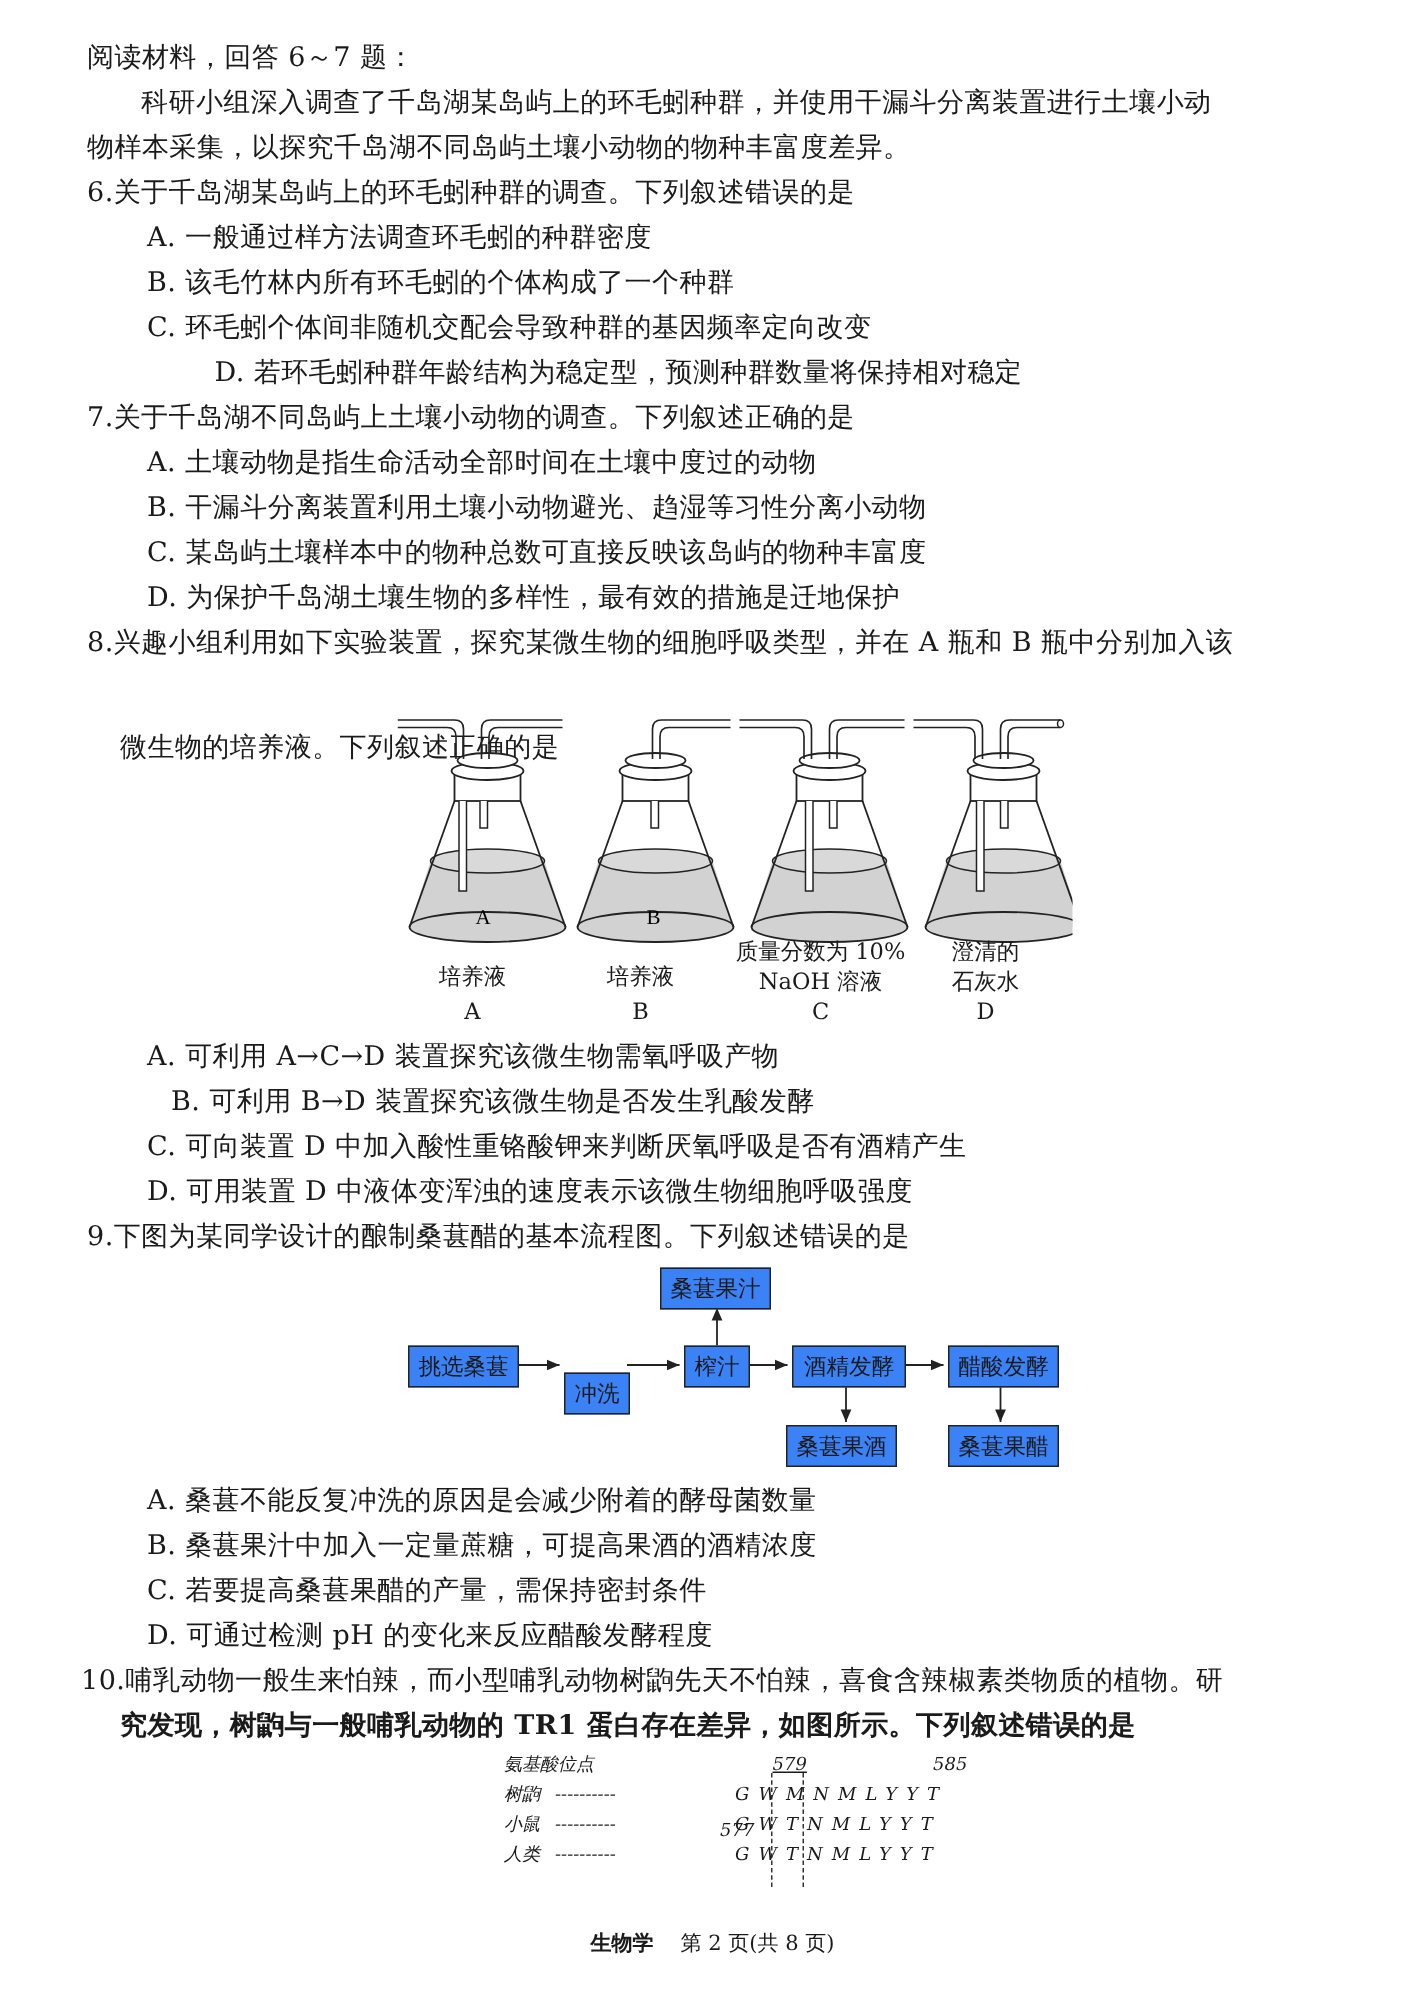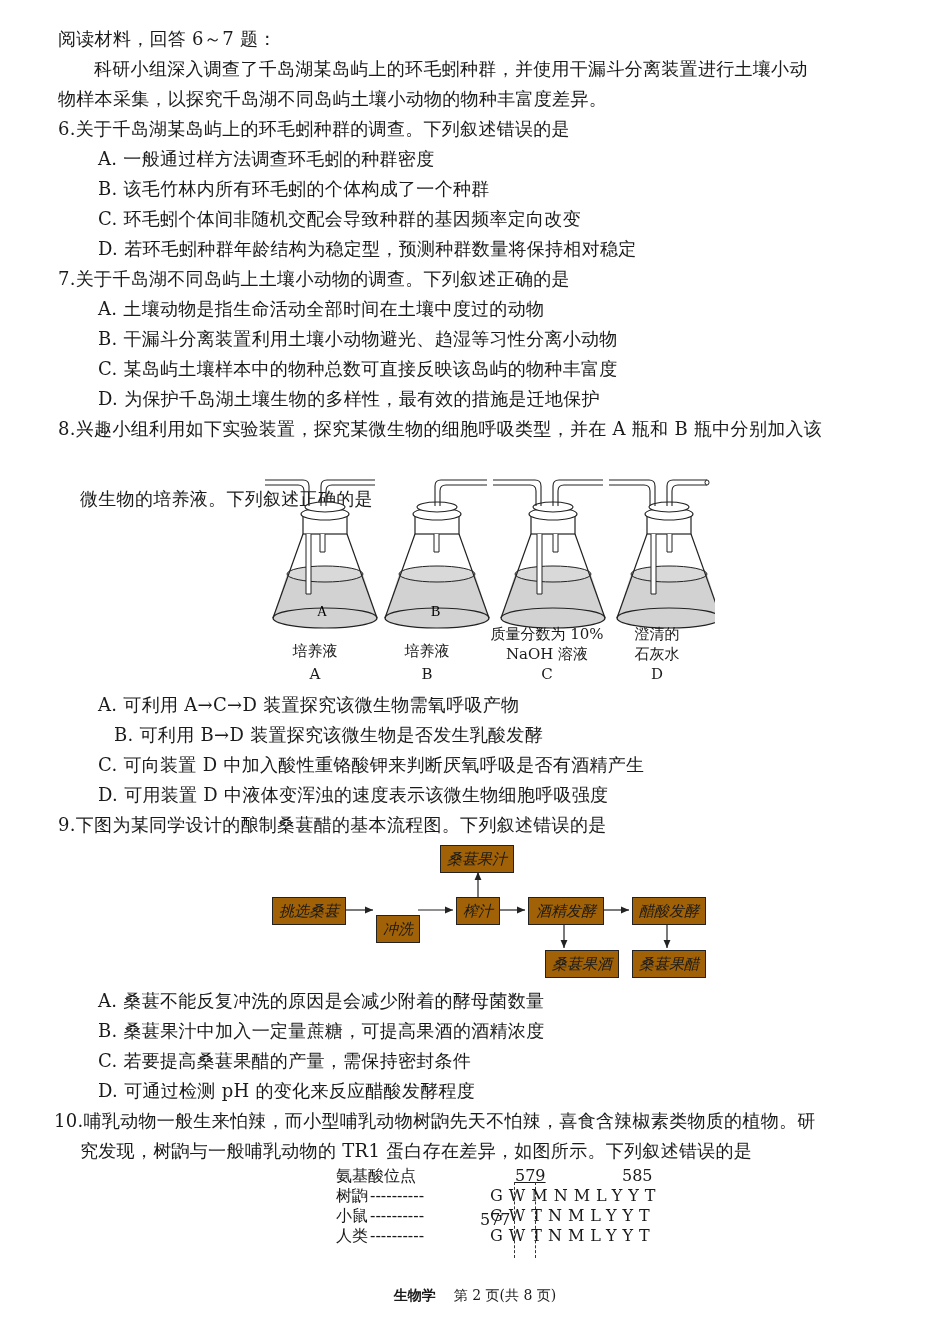--- a/index.html
+++ b/index.html
@@ -3,40 +3,40 @@
 <meta charset="utf-8">
 <style>
   html, body { margin:0; padding:0; background:#ffffff; }
   body { width:950px; height:1327px; position:relative; overflow:hidden;
          font-family:"DejaVu Serif","Liberation Serif",serif; color:#1a1a1a; }
   .line { position:absolute; font-size:18px; line-height:22px; white-space:nowrap; letter-spacing:0.3px; }
   .q { left:58px; }
   .opt { left:98px; }
   .cont { left:80px; }
   .lbl { position:absolute; font-size:15px; text-align:center; line-height:20px; white-space:nowrap; }
-  .flow-box { position:absolute; border:1.5px solid #222; background:#a16207; font-size:15px;
-              display:flex; align-items:center; justify-content:center; height:26px; white-space:nowrap;font-style:italic; }
-  .seq { position:absolute; font-size:16px; line-height:16px; white-space:nowrap; }
+  .flow-box { position:absolute; border:1.5px solid #222; background:#3b82f6; font-size:15px;
+              display:flex; align-items:center; justify-content:center; height:26px; white-space:nowrap; }
+  .seq { position:absolute; font-size:12px; line-height:16px; white-space:nowrap;font-style:italic; }
   .footer { position:absolute; top:1287px; left:0; width:950px; text-align:center; font-size:14px; }
   .footer b { font-family:"DejaVu Sans","Liberation Sans",sans-serif; margin-right:18px; }
 </style>
 </head>
 <body>
 
 <div class="line q" style="top:28px;text-align:center;">阅读材料，回答 6～7 题：</div>
 <div class="line" style="top:58px;left:94px;">科研小组深入调查了千岛湖某岛屿上的环毛蚓种群，并使用干漏斗分离装置进行土壤小动</div>
 <div class="line q" style="top:88px;text-align:right;">物样本采集，以探究千岛湖不同岛屿土壤小动物的物种丰富度差异。</div>
 
 <div class="line q" style="top:118px;">
   <span>6.</span><span>关于千岛湖某岛屿上的环毛蚓种群的调查。下列叙述错误的是</span>
 </div>
 <div class="line opt" style="top:148px;">A. 一般通过样方法调查环毛蚓的种群密度</div>
 <div class="line opt" style="top:178px;">B. 该毛竹林内所有环毛蚓的个体构成了一个种群</div>
 <div class="line opt" style="top:208px;">C. 环毛蚓个体间非随机交配会导致种群的基因频率定向改变</div>
-<div class="line opt" style="top:238px;">D. 若环毛蚓种群年龄结构为稳定型，预测种群数量将保持相对稳定</div>
+<div class="line opt" style="top:238px;margin-left:45px;">D. 若环毛蚓种群年龄结构为稳定型，预测种群数量将保持相对稳定</div>
 
 <div class="line q" style="top:268px;">
   <span>7.</span><span>关于千岛湖不同岛屿上土壤小动物的调查。下列叙述正确的是</span>
 </div>
 <div class="line opt" style="top:298px;">A. 土壤动物是指生命活动全部时间在土壤中度过的动物</div>
 <div class="line opt" style="top:328px;">B. 干漏斗分离装置利用土壤小动物避光、趋湿等习性分离小动物</div>
 <div class="line opt" style="top:358px;">C. 某岛屿土壤样本中的物种总数可直接反映该岛屿的物种丰富度</div>
 <div class="line opt" style="top:388px;">D. 为保护千岛湖土壤生物的多样性，最有效的措施是迁地保护</div>
 
 <div class="line q" style="top:418px;">
@@ -131,33 +131,33 @@
     <line x1="206" y1="52" x2="206" y2="27" stroke="#222" stroke-width="1.2" marker-end="url(#arr)"></line>
     <line x1="292" y1="78" x2="292" y2="103" stroke="#222" stroke-width="1.2" marker-end="url(#arr)"></line>
     <line x1="395" y1="78" x2="395" y2="103" stroke="#222" stroke-width="1.2" marker-end="url(#arr)"></line>
   </svg>
   <div class="flow-box" style="left:168px;top:0px;width:72px;">桑葚果汁</div>
   <div class="flow-box" style="left:0px;top:52px;width:72px;">挑选桑葚</div>
   <div class="flow-box" style="left:104px;top:52px;width:42px;margin-top:18px;">冲洗</div>
   <div class="flow-box" style="left:184px;top:52px;width:42px;">榨汁</div>
   <div class="flow-box" style="left:256px;top:52px;width:74px;">酒精发酵</div>
   <div class="flow-box" style="left:360px;top:52px;width:72px;">醋酸发酵</div>
-  <div class="flow-box" style="left:273px;top:105px;width:72px;">桑葚果酒</div>
+  <div class="flow-box" style="left:252px;top:105px;width:72px;">桑葚果酒</div>
   <div class="flow-box" style="left:360px;top:105px;width:72px;">桑葚果醋</div>
 </div>
 
 <div class="line opt" style="top:990px;">A. 桑葚不能反复冲洗的原因是会减少附着的酵母菌数量</div>
 <div class="line opt" style="top:1020px;">B. 桑葚果汁中加入一定量蔗糖，可提高果酒的酒精浓度</div>
 <div class="line opt" style="top:1050px;">C. 若要提高桑葚果醋的产量，需保持密封条件</div>
 <div class="line opt" style="top:1080px;">D. 可通过检测 pH 的变化来反应醋酸发酵程度</div>
 
 <div class="line" style="top:1110px;left:54px;">
   <span>10.</span><span>哺乳动物一般生来怕辣，而小型哺乳动物树鼩先天不怕辣，喜食含辣椒素类物质的植物。研</span>
 </div>
-<div class="line cont" style="top:1140px;">究发现，树鼩与一般哺乳动物的 TR1 蛋白存在差异，如图所示。下列叙述错误的是</div>
+<div class="line cont" style="top:1140px;font-weight:bold;">究发现，树鼩与一般哺乳动物的 TR1 蛋白存在差异，如图所示。下列叙述错误的是</div>
 
 <div style="position:absolute;left:332px;top:1168px;width:320px;height:92px;">
   <div class="seq" style="left:4px;top:0px;">氨基酸位点</div>
   <div class="seq" style="left:148px;top:0px;margin-top:44px;">577</div>
   <div class="seq" style="left:183px;top:0px;text-decoration:underline;">579</div>
   <div class="seq" style="left:290px;top:0px;">585</div>
 
   <div style="position:absolute;left:182px;top:14px;width:20px;height:76px;border-left:1.3px dashed #333;border-right:1.3px dashed #333;"></div>
 
   <div style="position:absolute;left:4px;top:20px;">

